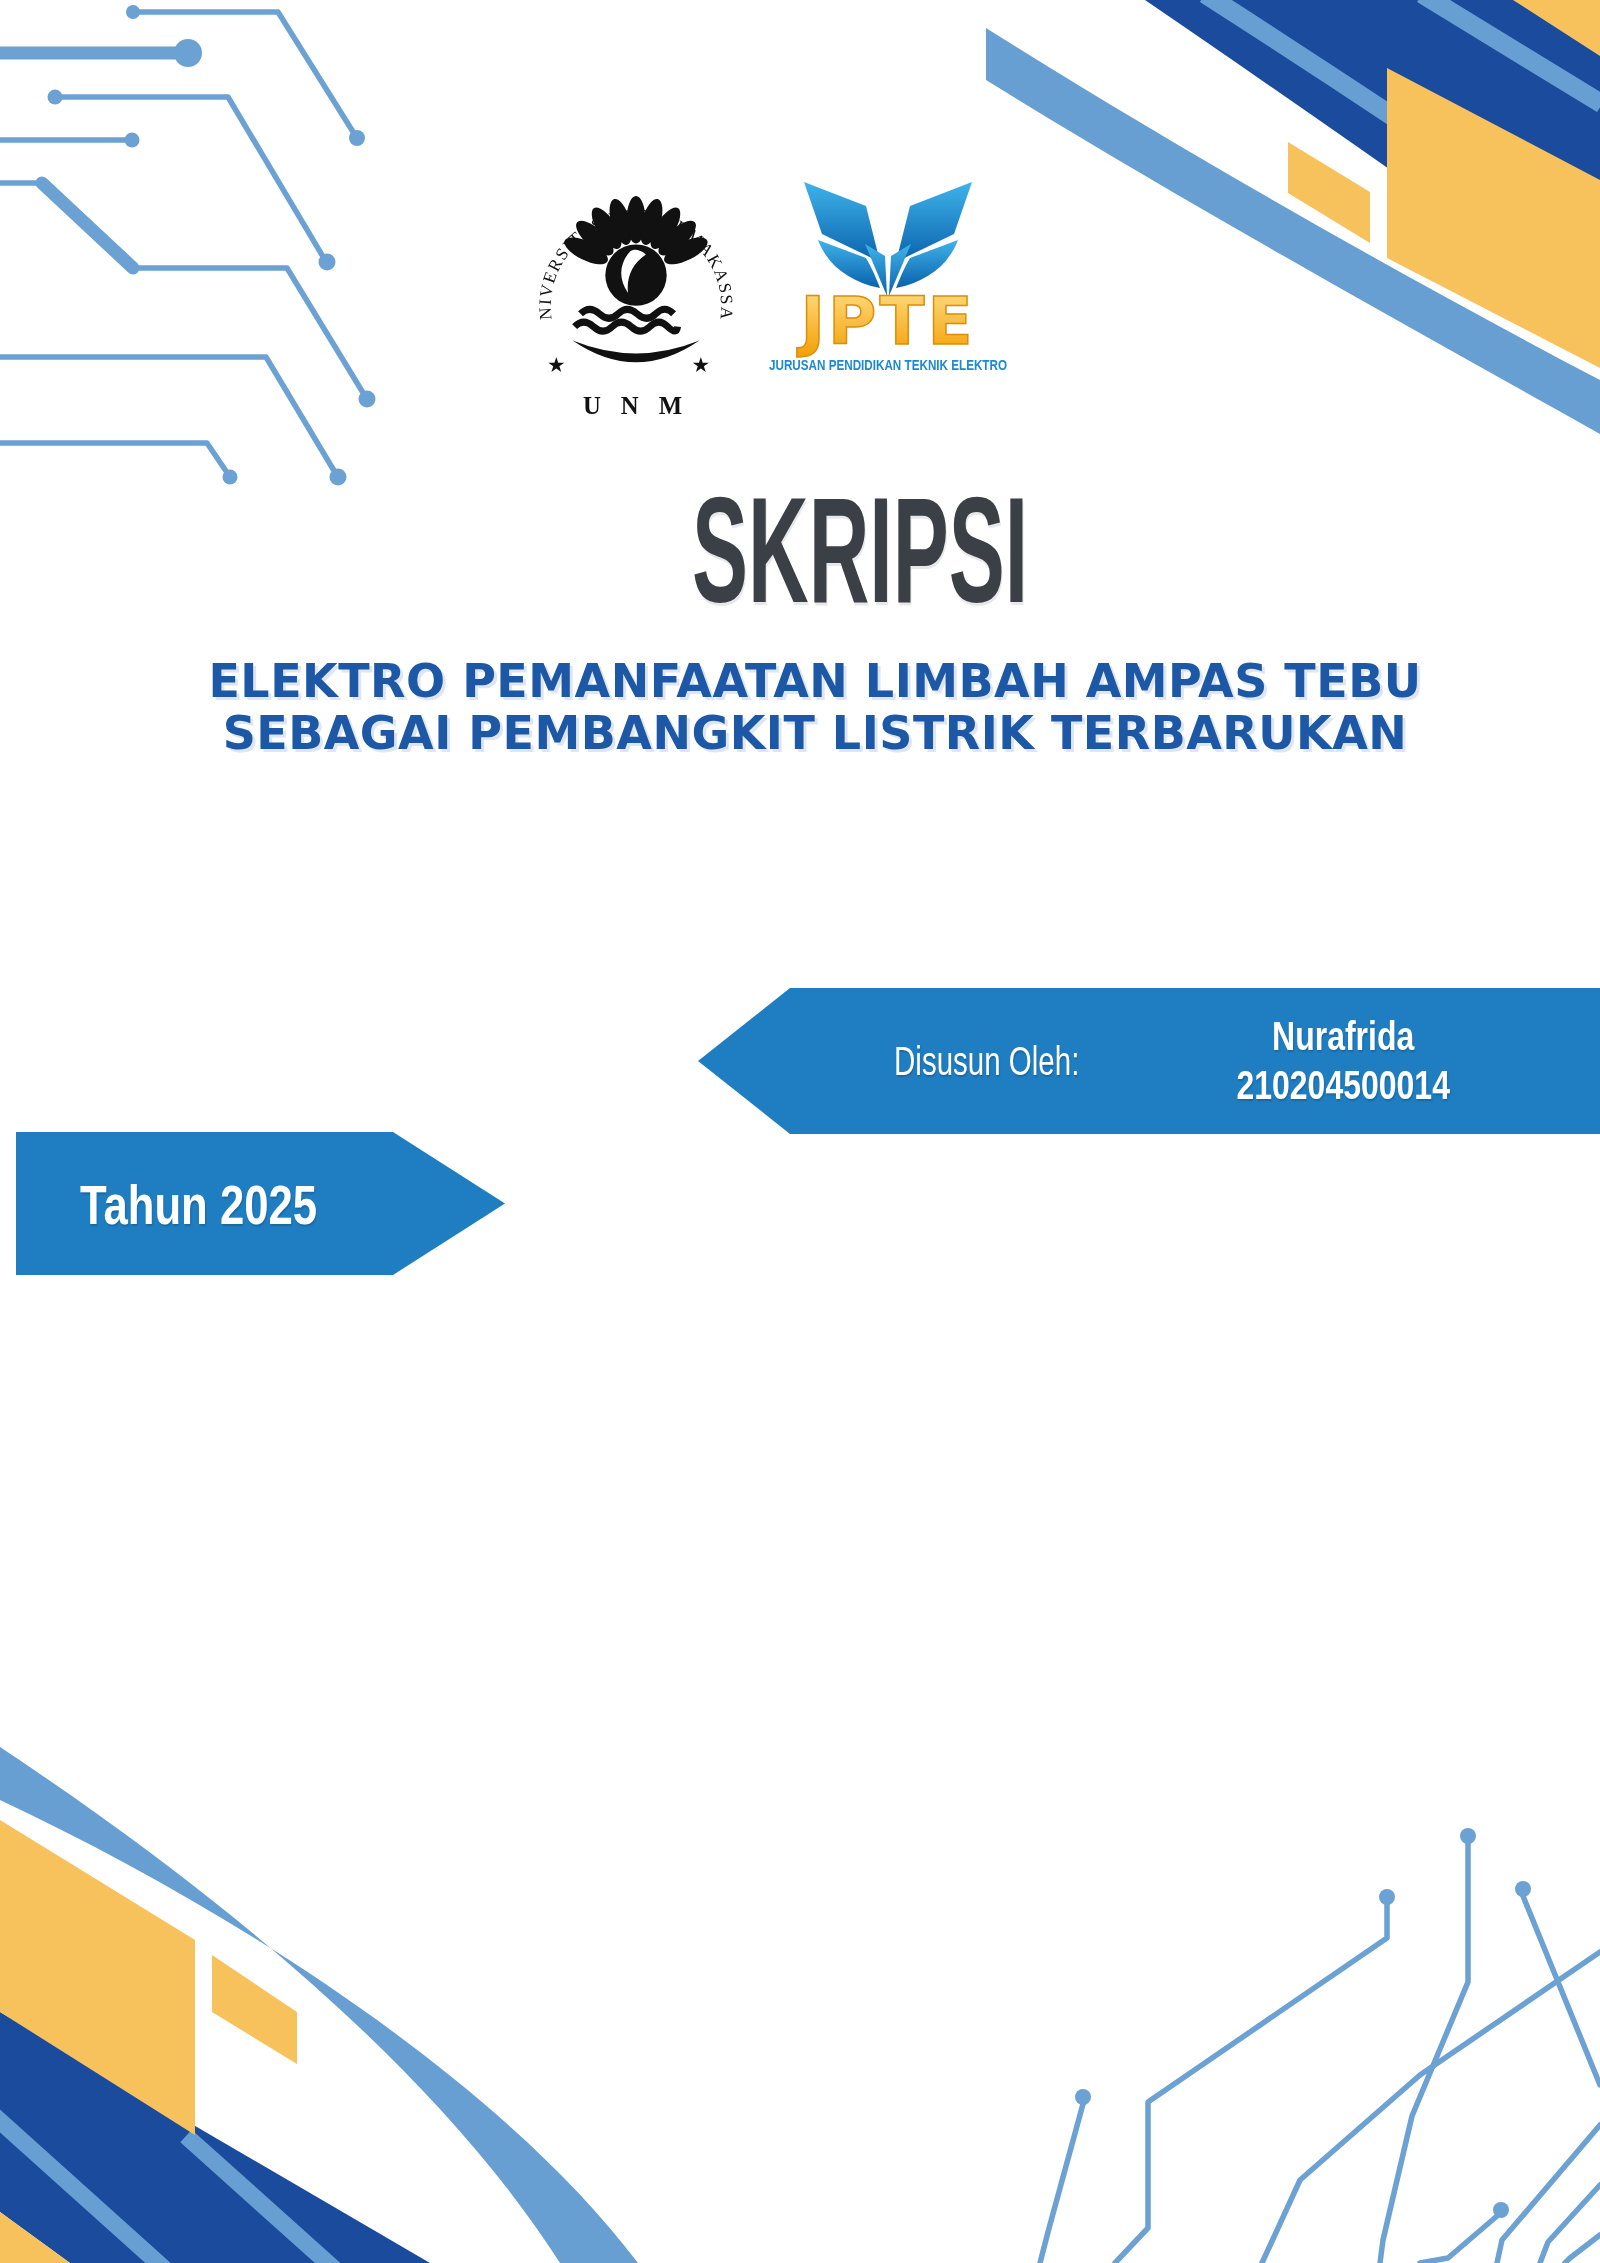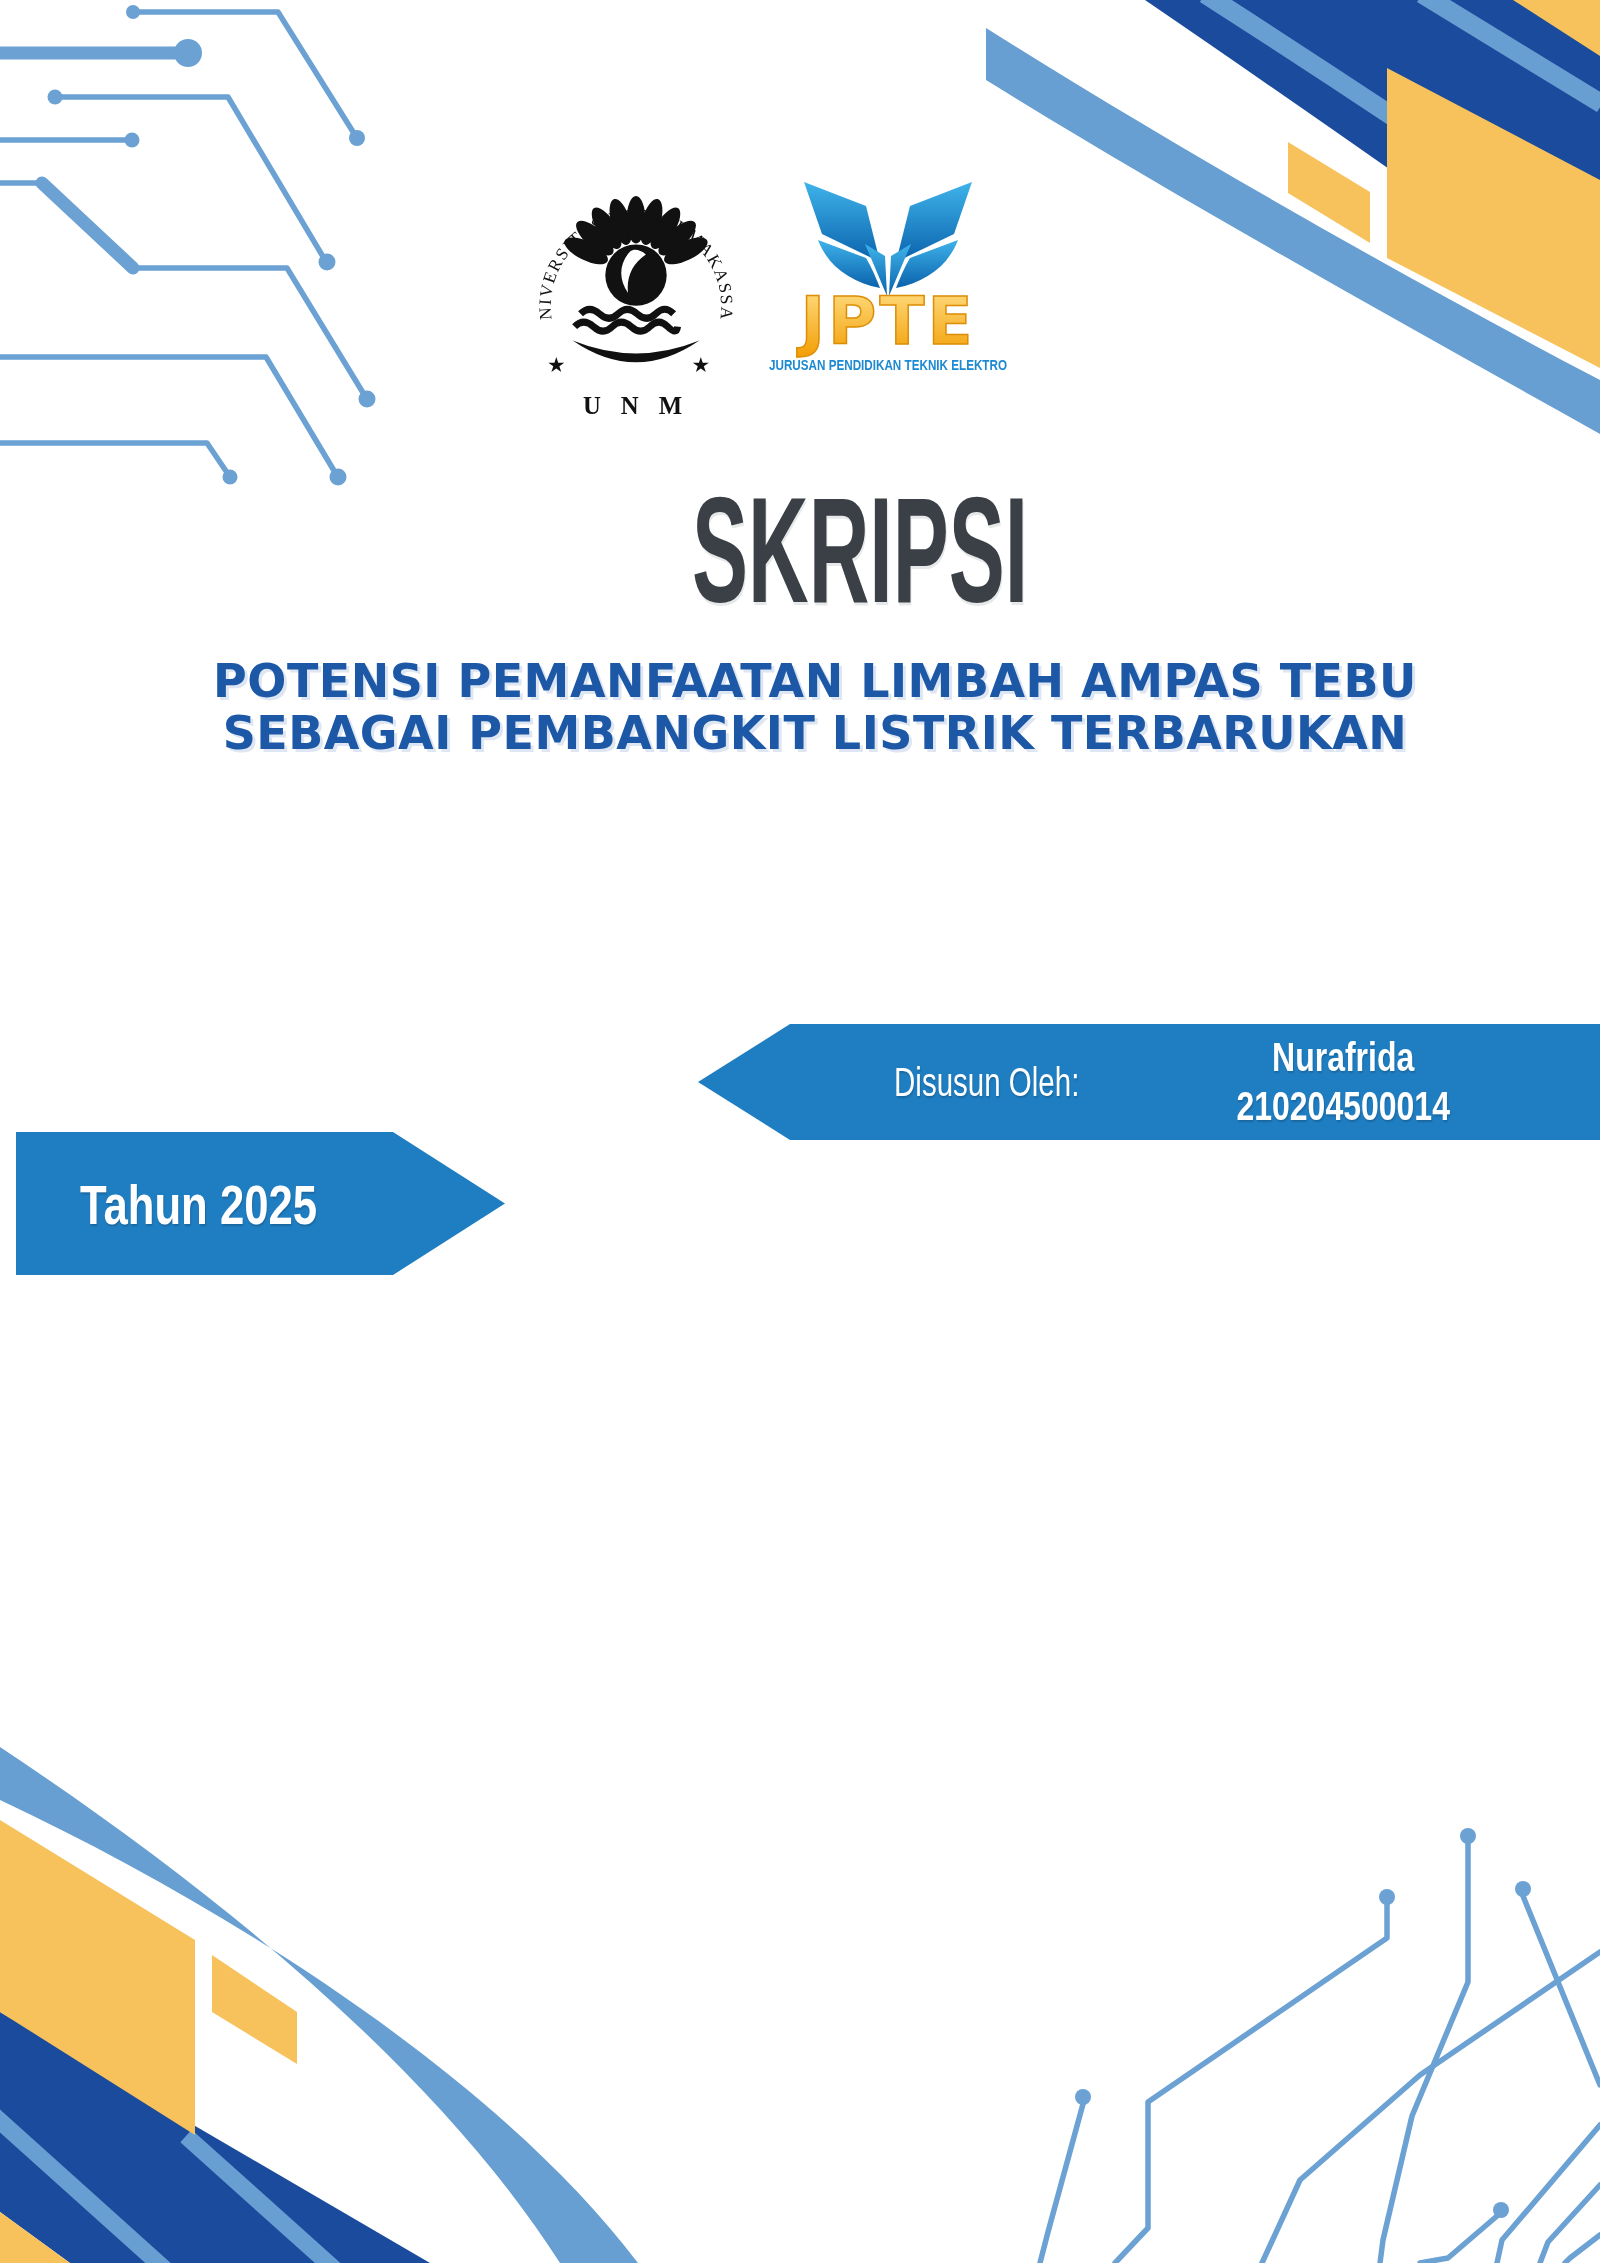--- a/index.html
+++ b/index.html
@@ -33,21 +33,21 @@
   }
   .thesis-title{
     position:absolute;left:30px;top:655px;width:1570px;text-align:center;
     font-family:"DejaVu Sans",sans-serif;font-weight:700;font-size:46px;line-height:52px;
     color:var(--title-blue,#1D58A7);letter-spacing:0.5px;
     text-shadow:3px 3px 0 rgba(29,88,167,0.15);
   }
 
   .banner{position:absolute;background:var(--banner-blue,#1F7EC2);color:#fff;}
   .banner-author{
-    left:698px;top:1024px;width:902px;height:116px;
+    left:698px;top:988px;width:902px;height:146px;
     clip-path:polygon(92px 0, 100% 0, 100% 100%, 92px 100%, 0 50%);
     text-decoration:underline;
   }
   .banner-author .label{
     position:absolute;left:196px;top:50%;transform:translateY(-50%) scaleX(0.72);
     transform-origin:left center;font-size:41px;font-weight:400;white-space:nowrap;
     text-shadow:1px 2px 2px rgba(0,0,0,0.18);
   }
   .banner-author .who{
     position:absolute;right:150px;top:50%;transform:translateY(-50%) scaleX(0.8);
@@ -187,21 +187,21 @@
       <path d="M121,128 L99,76 L119,88 Z"></path>
       <path d="M123,128 L145,76 L125,88 Z"></path>
     </g>
     <text class="jpte-word" x="122" y="176" text-anchor="middle" fill="url(#goldG)">JPTE</text>
     <text class="jpte-sub" x="122" y="202" text-anchor="middle" textLength="238" lengthAdjust="spacingAndGlyphs">JURUSAN PENDIDIKAN TEKNIK ELEKTRO</text>
   </svg>
 
   <div class="skripsi">SKRIPSI</div>
 
   <div class="thesis-title">
-    <div>POTENSI PEMANFAATAN LIMBAH AMPAS TEBU</div>
+    <div>ELEKTRO PEMANFAATAN LIMBAH AMPAS TEBU</div>
     <div>SEBAGAI PEMBANGKIT LISTRIK TERBARUKAN</div>
   </div>
 
   <div class="banner banner-author">
     <span class="label">Disusun Oleh:</span>
     <div class="who">
       <div>Nurafrida</div>
       <div>210204500014</div>
     </div>
   </div>

